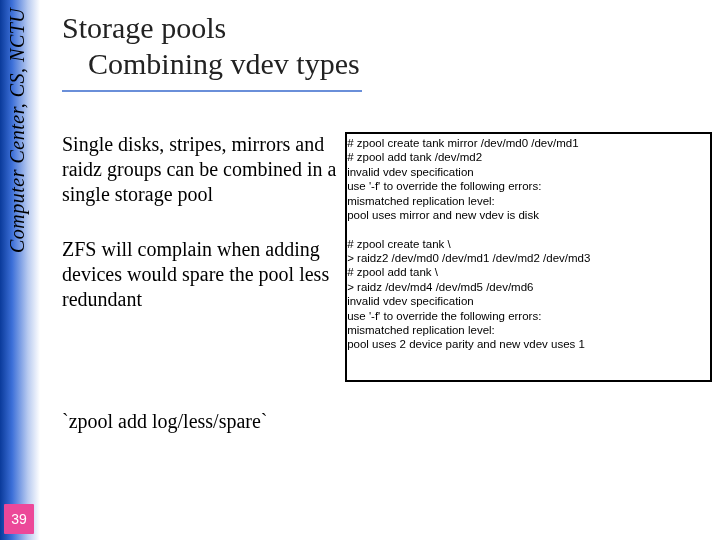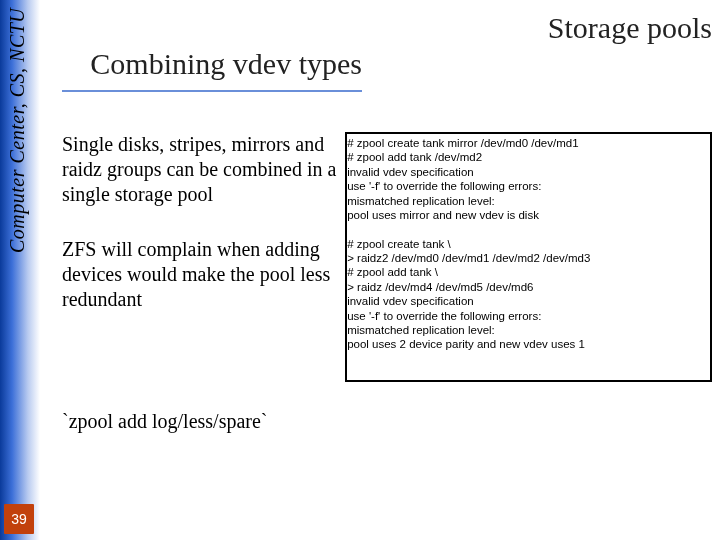--- a/index.html
+++ b/index.html
@@ -33,40 +33,39 @@
     letter-spacing: 0.5px;
     height: 350px;
     text-align: right;
   }
   .page-num {
     position: absolute;
     left: 4px;
     bottom: 6px;
     width: 30px;
     height: 30px;
-    background: #c2410c;
+    background: #ec4899;
     color: #fff;
     font-family: Arial, sans-serif;
     font-size: 14px;
     display: flex;
     align-items: center;
     justify-content: center;
     border-radius: 1px;
   }
   .content {
     position: absolute;
     left: 62px;
     top: 10px;
     width: 650px;
   }
   .title {
     font-size: 30px;
     color: #222;
     line-height: 1.2;
-    text-align: right;
   }
   .title .sub {
     display: block;
     padding-left: 26px;
     border-bottom: 2px solid #6a8fd9;
     width: 300px;
     padding-bottom: 8px;
   }
   .body-row {
     display: flex;
@@ -108,21 +107,21 @@
 
 <div class="content">
   <div class="title">
     <span>Storage pools</span>
     <span class="sub">Combining vdev types</span>
   </div>
 
   <div class="body-row">
     <div class="body-left">
       <div class="para">Single disks, stripes, mirrors and raidz groups can be combined in a single storage pool</div>
-      <div class="para">ZFS will complain when adding devices would make the pool less redundant</div>
+      <div class="para">ZFS will complain when adding devices would spare the pool less redundant</div>
     </div>
     <div class="terminal"># zpool create tank mirror /dev/md0 /dev/md1
 # zpool add tank /dev/md2
 invalid vdev specification
 use '-f' to override the following errors:
 mismatched replication level:
 pool uses mirror and new vdev is disk
 
 # zpool create tank \
 &gt; raidz2 /dev/md0 /dev/md1 /dev/md2 /dev/md3

